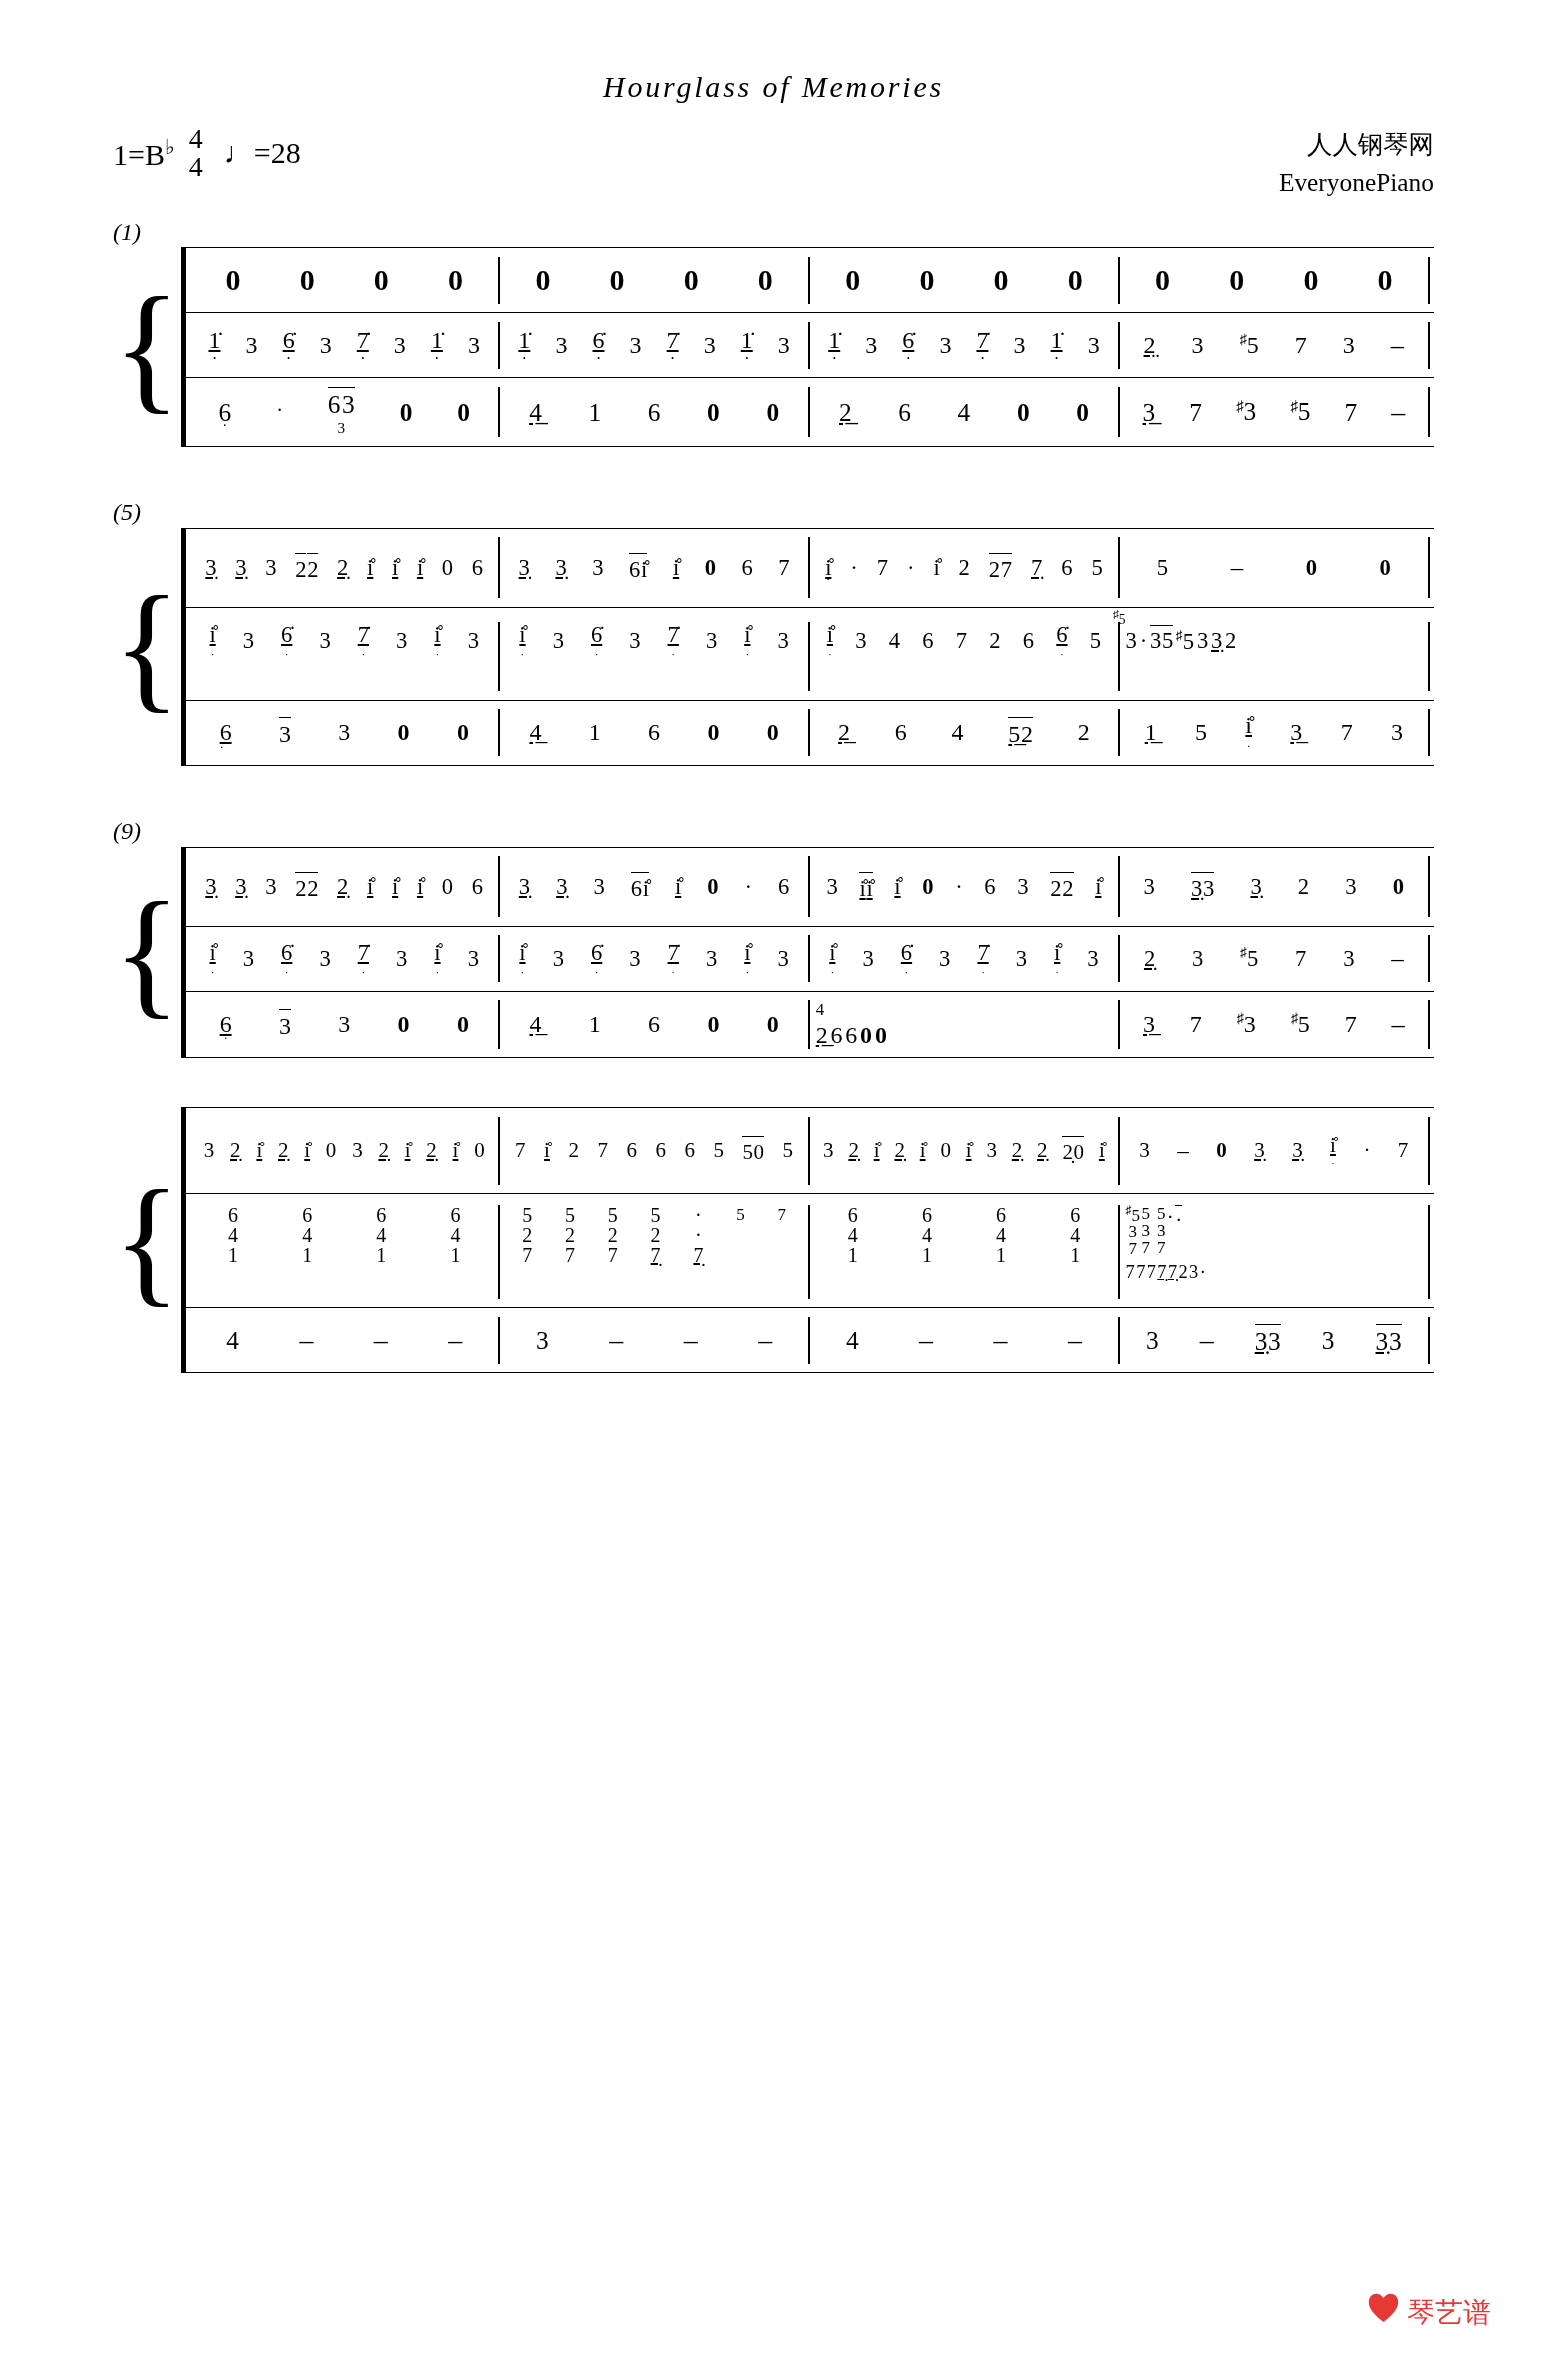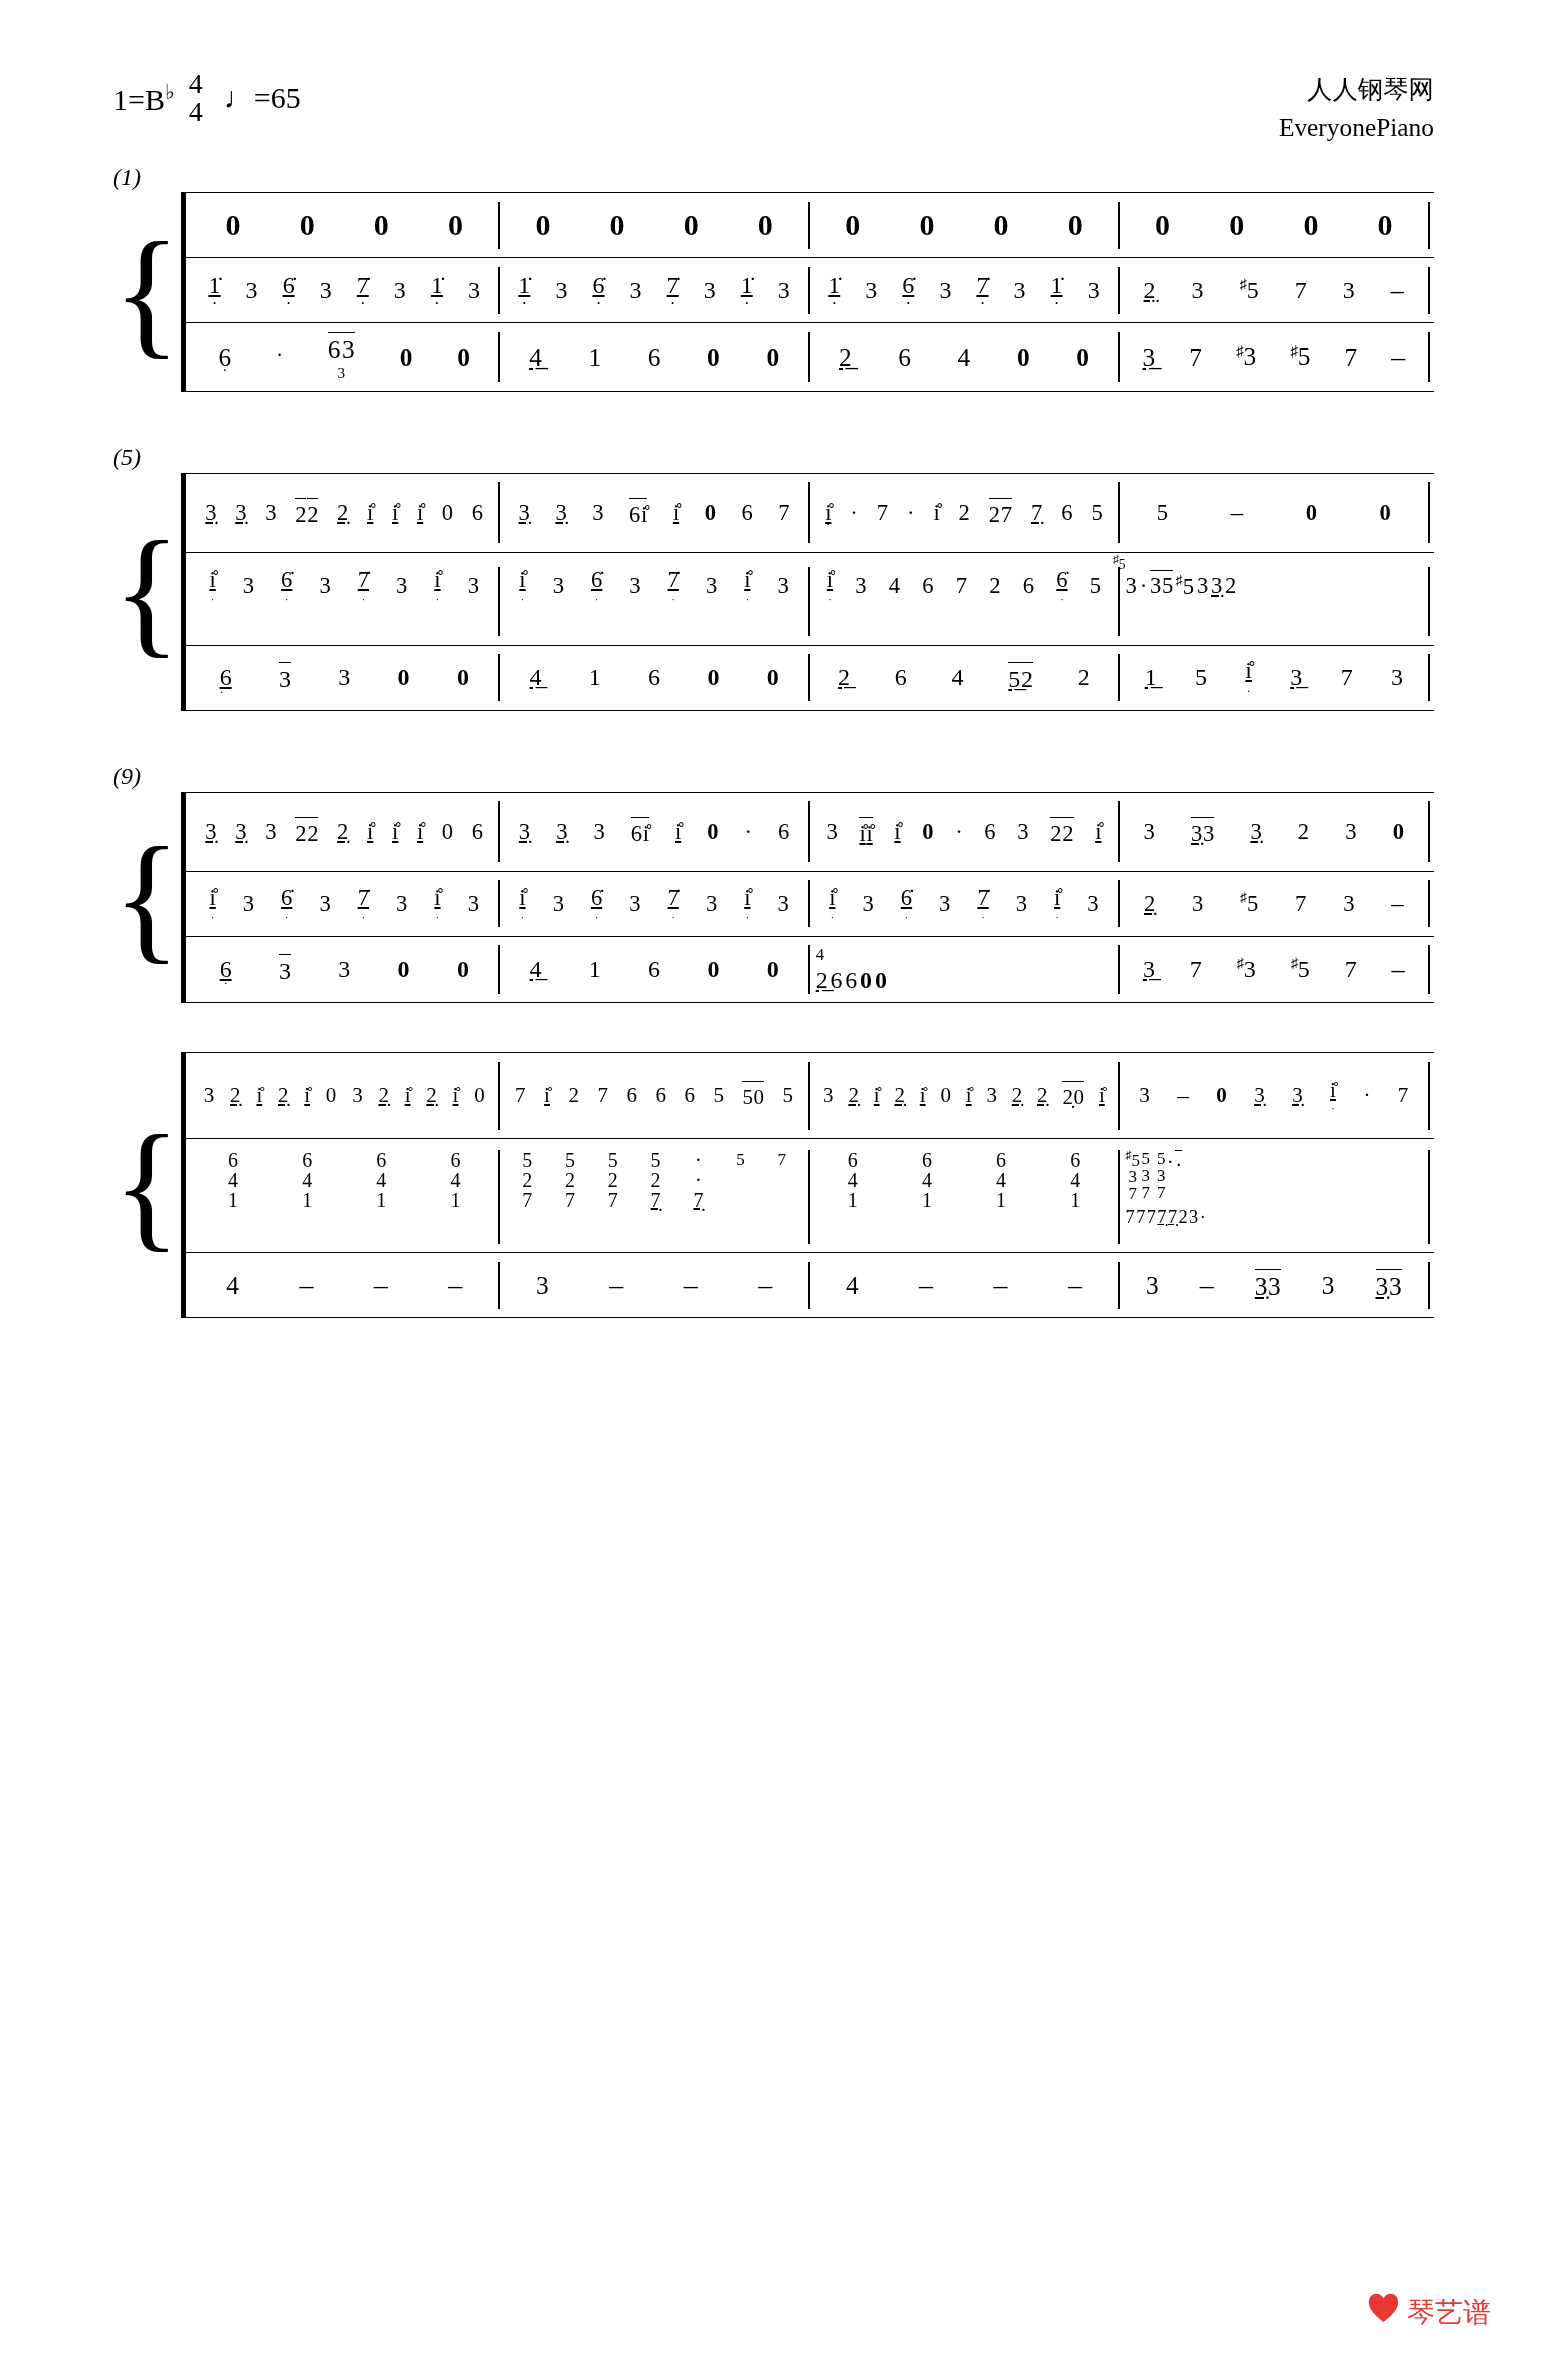--- a/index.html
+++ b/index.html
@@ -172,29 +172,30 @@
       line-height: 1;
       margin-right: 7px;
     }
   </style>
 </head>
 <body>
 
 <div class="page">
   <div class="score-container">
 
+    <div class="title-english">Hourglass of Memories</div>
 
     <div class="header-row">
       <div class="tempo-info">
         <span>1=B<span style="font-size:0.7em;vertical-align:super;">♭</span></span>
         <span class="time-sig">
             <span>4</span>
             <span>4</span>
           </span>
-        <span>♩=65</span>
+        <span>♩=28</span>
       </div>
       <div class="site-info">
         <div>人人钢琴网</div>
         <div>EveryonePiano</div>
       </div>
     </div>
 
     <div class="score-section">
       <div class="sec-header">(1)</div>
       <div class="staff-group-wrapper">

